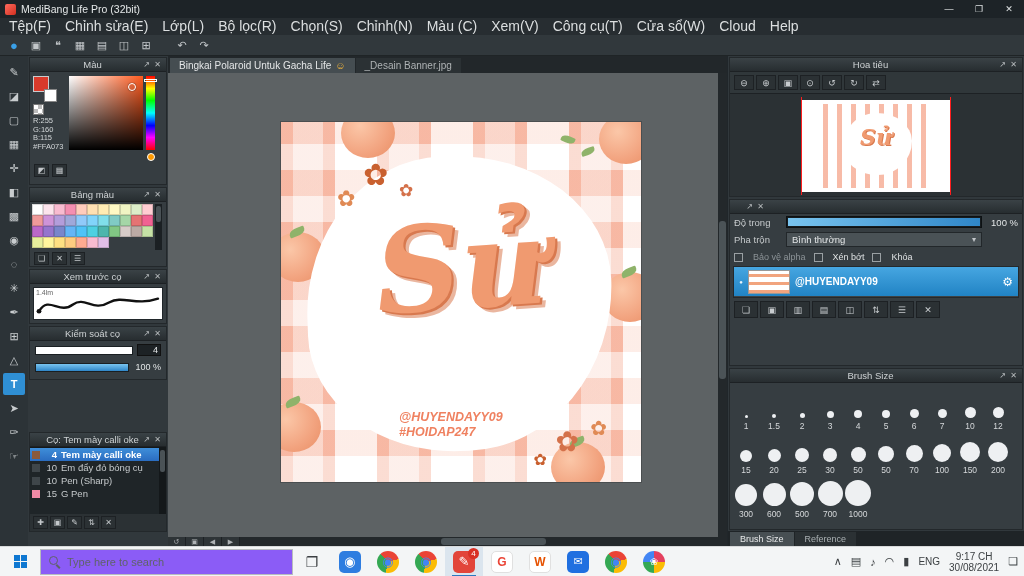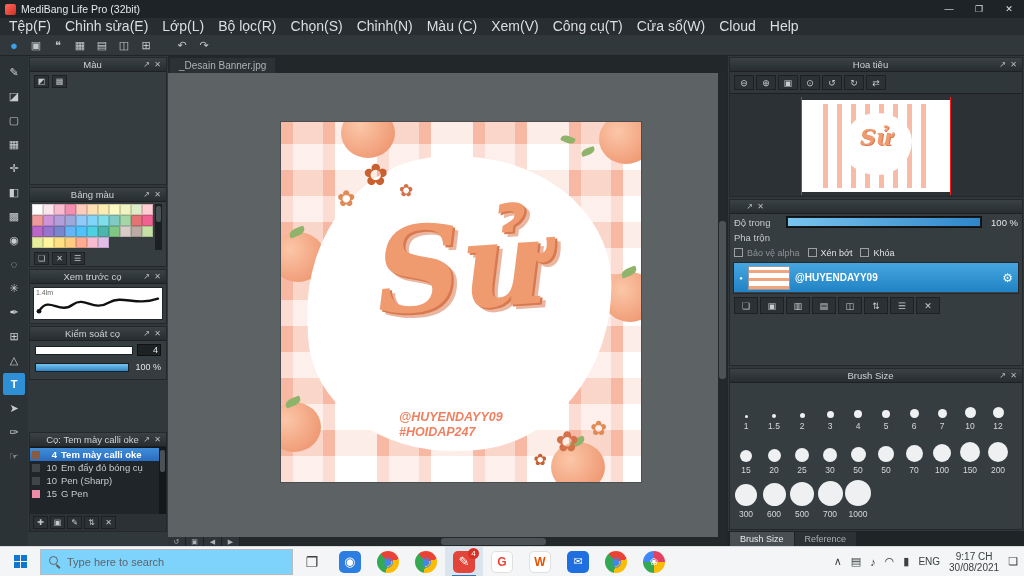--- a/index.html
+++ b/index.html
@@ -130,21 +130,21 @@
 
   .p-layer{height:167px}
   .lrow{display:flex;align-items:center;gap:4px;padding:2px 4px}
   .llabel{width:48px;font-size:9.5px;color:#c6cacc;flex:0 0 auto}
   .op-track{flex:1;height:12px;background:#161b1e;border:1px solid #0d1113;position:relative}
   .op-fill{position:absolute;inset:1px;background:linear-gradient(90deg,#79c4ef,#2f86c8)}
   .lval{width:32px;text-align:right;font-size:9.5px;color:#e2e5e6;flex:0 0 auto}
   .lsel{flex:1;height:15px;background:#4a5256;border:1px solid #22272a;font-size:9.5px;color:#e2e5e6;display:flex;align-items:center;padding:0 5px}
   .lsel .arr{margin-left:auto;font-size:8px;color:#c2c6c9}
   .chkrow{display:flex;gap:8px;padding:3px 4px 2px;font-size:9px;color:#dfe2e3}
-  .chk{display:flex;align-items:flex-start;gap:4px}
+  .chk{display:flex;align-items:flex-end;gap:10px}
   .chk .box{width:9px;height:9px;border:1px solid #9aa0a3;flex:0 0 auto}
   .chk.dim .chk-label{color:#8b9296}
   .llist{margin:2px 3px 0;background:#878d90;border:1px solid #24292c}
   .lyr{display:flex;align-items:center;height:30px;border-bottom:1px solid #3c4245;background:#575e61}
   .lyr.selected{background:linear-gradient(#46a6e1,#2183c4)}
   .leye{width:14px;text-align:center;font-size:6px;color:#e8f4fb}
   .lthumb{width:42px;height:24px;background:#fff;border:1px solid #999;margin-right:5px;flex:0 0 auto}
   .lthumb.artmini{background:#fff repeating-linear-gradient(0deg, rgba(240,154,112,.9) 0 3px, rgba(255,255,255,0) 3px 8px)}
   .lname{flex:1;font-size:10px;color:#eef0f1;white-space:nowrap;overflow:hidden}
   .lyr.selected .lname{color:#fff;font-weight:bold}
@@ -161,21 +161,21 @@
 
   .docktabs{height:15px;background:#1f2427;display:flex;align-items:flex-end;padding-left:2px;gap:1px;flex:0 0 auto}
   .dtab{height:14px;padding:0 10px;font-size:9px;display:flex;align-items:center;background:#2b3134;color:#aab0b3}
   .dtab.active{background:#474f53;color:#e8eaeb}
 
   
   .taskbar{position:absolute;left:0;right:0;bottom:0;height:30px;background:#f3f5f6;border-top:1px solid #d8dadb;display:flex;align-items:center;color:#3c4043}
   .start{width:40px;height:30px;display:flex;align-items:center;justify-content:center;background:transparent;border:0}
   .winlogo{display:grid;grid-template-columns:6px 6px;grid-template-rows:6px 6px;gap:1px}
   .winlogo i{background:#0e77d1}
-  .searchbox{width:253px;height:26px;background:#7dd3fc;border:1px solid #b8bcbe;display:flex;align-items:center;gap:7px;padding:0 8px}
+  .searchbox{width:253px;height:26px;background:#8b5cf6;border:1px solid #b8bcbe;display:flex;align-items:center;gap:7px;padding:0 8px}
   .lens{width:11px;height:11px;position:relative;flex:0 0 auto}
   .lens::before{content:"";position:absolute;left:0;top:0;width:7px;height:7px;border:1.5px solid #5f6368;border-radius:50%}
   .lens::after{content:"";position:absolute;left:8px;top:8px;width:5px;height:1.5px;background:#5f6368;transform:rotate(45deg);transform-origin:0 0}
   .searchbox input{flex:1;border:0;outline:0;background:transparent;font-size:11px;font-family:inherit;color:#202124}
   .searchbox input::placeholder{color:#5f6368}
   .tapp{position:relative;width:38px;height:30px;display:flex;align-items:center;justify-content:center;border:0;background:transparent}
   .tapp.active{background:#dbe5ee}
   .tapp.active::after{content:"";position:absolute;left:7px;right:7px;bottom:0;height:2px;background:#2b77c0}
   .tapp-ic{width:22px;height:22px;border-radius:5px;display:flex;align-items:center;justify-content:center;font-size:13px;line-height:1}
   .badge{position:absolute;top:1px;right:4px;min-width:11px;height:11px;border-radius:6px;background:#d93025;color:#fff;font-size:8px;line-height:11px;text-align:center;padding:0 2px;font-style:normal}
@@ -301,20 +301,45 @@
   </div>
 
 <div class="leftpanels">
 
   <div class="panel p-color">
     <div class="ph">
       <span class="pic"></span>
       <span class="pt">Màu</span>
       <span class="pic">↗</span>
       <span class="pic">✕</span>
+    </div>
+    <div class="cp-body">
+      <div class="cp-left">
+        <div class="fgbg">
+          <span class="fg" style="background: rgb(217, 58, 43);"></span>
+          <span class="bgsw"></span>
+        </div>
+        <span class="checker"></span>
+        <div class="rgbtxt">
+          <div>R:255</div>
+          <div>G:160</div>
+          <div>B:115</div>
+          <div>#FFA073</div>
+        </div>
+      </div>
+      <div class="svwrap">
+        <div class="svbox"></div>
+        <span class="svcursor"></span>
+      </div>
+      <div class="huewrap">
+        <div class="huebar">
+            <span class="huemark"></span>
+          </div>
+        <span class="huecircle"></span>
+      </div>
     </div>
     <div class="cp-foot">
 
     <button class="ibtn">
           <span>◩</span>
         </button>
         <button class="ibtn">
           <span>▦</span>
         </button>
       </div>
@@ -473,20 +498,24 @@
         </button>
         <button class="ibtn">
           <span>✕</span>
         </button>
       </div>
   </div>
 </div>
 
 <div class="canvasarea">
   <div class="tabbar">
+    <div class="tab active">
+      <span>Bingkai Polaroid Untuk Gacha Life</span>
+      <span class="tab-ic">☺</span>
+    </div>
     <div class="tab">
       <span>_Desain Banner.jpg</span>
     </div>
   </div>
 
   <div class="canvasview">
     <div class="artwork">
       <div class="plaid"></div>
       <span class="peach" style="right:-12px;top:-8px"></span>
       <span class="peach" style="right:-16px;top:150px"></span>
@@ -589,20 +618,24 @@
     </div>
     <div class="lrow">
       <span class="llabel">Độ trong</span>
       <span class="op-track">
           <span class="op-fill"></span>
         </span>
       <span class="lval">100 %</span>
     </div>
     <div class="lrow">
       <span class="llabel">Pha trộn</span>
+      <span class="lsel">
+        <span>Bình thường</span>
+        <span class="arr">▾</span>
+      </span>
       <span class="lval"></span>
     </div>
     <div class="chkrow">
 
     <label class="chk dim">
           <span class="box"></span>
           <span class="chk-label">Bảo vệ alpha</span>
         </label>
         <label class="chk">
           <span class="box"></span>

